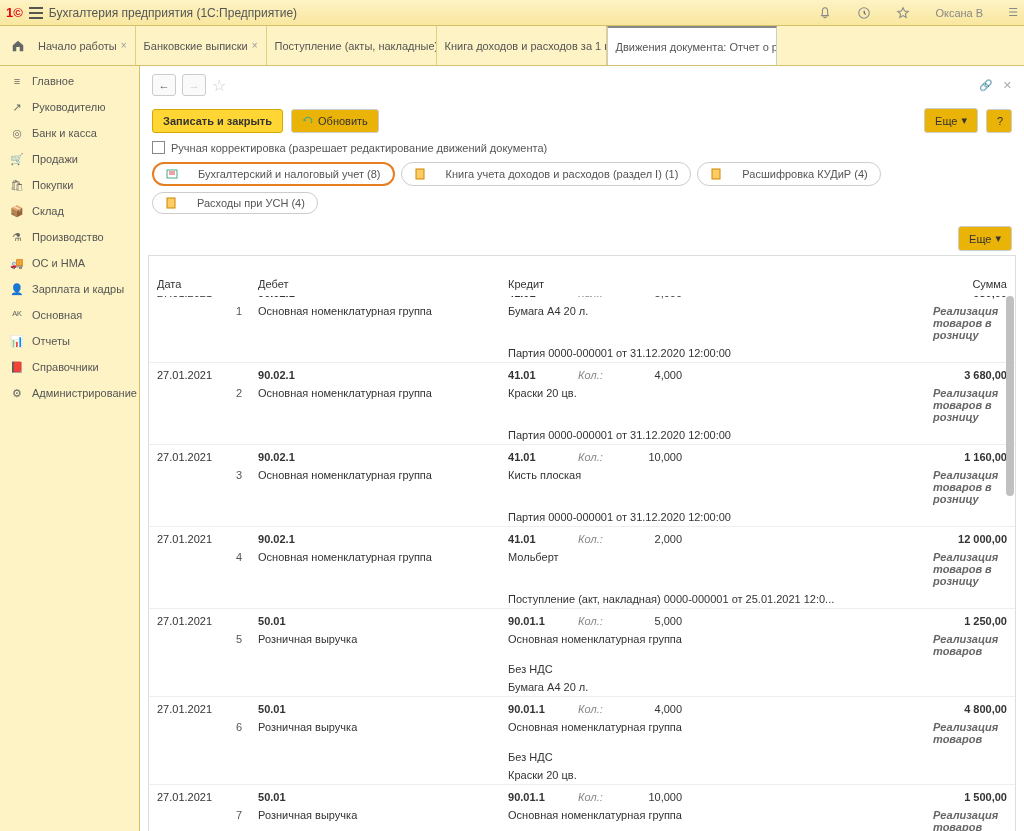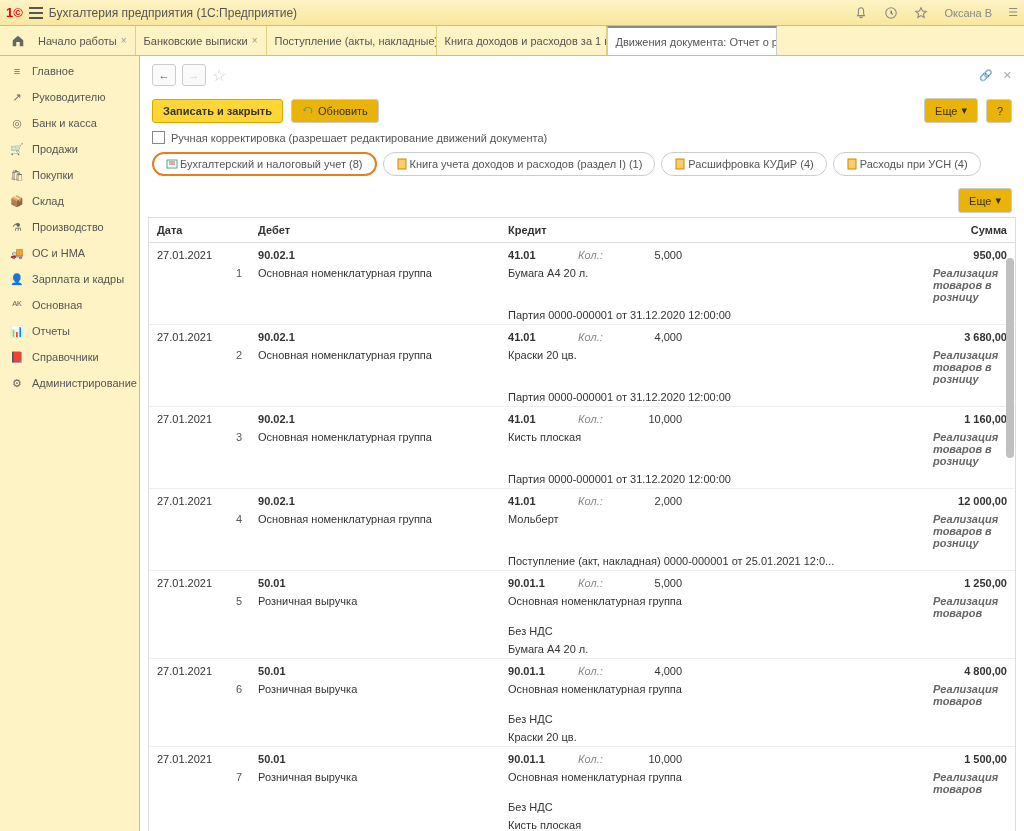--- a/index.html
+++ b/index.html
@@ -2,23 +2,23 @@
 <html><head>
 <meta charset="utf-8">
 <style>
 *{box-sizing:border-box;margin:0;padding:0;font-family:Arial,sans-serif;font-size:11px;}
 body{background:#fff;width:1024px;height:831px;overflow:hidden;position:relative;}
 .titlebar{height:26px;background:linear-gradient(#fdf3c4,#f9e79f);border-bottom:1px solid #d4c068;display:flex;align-items:center;padding:0 6px;gap:6px;}
 .logo{color:#e30613;font-weight:bold;font-size:13px;}
 .hamburger-icon{width:14px;height:12px;display:flex;flex-direction:column;justify-content:space-between;cursor:pointer;}
 .hamburger-icon span{height:2px;background:#555;}
 .app-title{color:#555;font-size:12px;}
-.titlebar-right{margin-left:auto;display:flex;align-items:center;gap:16px;color:#888;}
+.titlebar-right{margin-left:auto;display:flex;align-items:center;gap:25px;color:#888;}
 .titlebar-icon{width:14px;height:14px;cursor:pointer;}
-.tabbar{height:30px;background:#fdf3c4;border-bottom:1px solid #d4c068;display:flex;align-items:stretch;padding-left:6px;}
+.tabbar{height:40px;background:#fdf3c4;border-bottom:1px solid #d4c068;display:flex;align-items:stretch;padding-left:6px;}
 .home-tab{width:24px;display:flex;align-items:center;justify-content:center;color:#555;cursor:pointer;}
 .tab{display:flex;align-items:center;padding:0 8px;border-right:1px solid #e0d080;color:#555;cursor:pointer;gap:4px;max-width:170px;white-space:nowrap;overflow:hidden;}
 .tab.active{background:#fff;border-top:2px solid #888;border-left:1px solid #ccc;border-right:1px solid #ccc;margin-bottom:-1px;}
 .tab .x{color:#999;font-size:10px;cursor:pointer;}
 .container{display:flex;height:calc(831px - 52px);}
 .sidebar{width:140px;background:#fdf3c4;border-right:1px solid #d4c068;padding-top:2px;}
 .nav-item{display:flex;align-items:center;gap:8px;padding:6px 10px;color:#555;cursor:pointer;}
 .nav-icon{width:14px;height:14px;flex-shrink:0;display:flex;align-items:center;justify-content:center;color:#666;}
 .main{flex:1;background:#fff;display:flex;flex-direction:column;overflow:hidden;}
 .header-row{display:flex;align-items:center;padding:8px 12px;gap:6px;}
@@ -27,27 +27,27 @@
 .page-title{font-size:17px;color:#333;margin-left:4px;}
 .header-icons-right{margin-left:auto;display:flex;gap:10px;color:#aaa;}
 .toolbar{display:flex;align-items:center;padding:4px 12px;gap:8px;}
 .btn-primary{background:#ffd633;border:1px solid #d4a800;padding:5px 10px;border-radius:3px;font-weight:bold;cursor:pointer;color:#333;}
 .btn-secondary{background:#eab308;border:1px solid #ccc;padding:5px 10px;border-radius:3px;cursor:pointer;color:#333;display:flex;align-items:center;gap:4px;}
 .more-btn{margin-left:auto;}
 .help-btn{width:26px;text-align:center;}
 .checkbox-row{display:flex;align-items:center;padding:4px 12px 8px;gap:6px;color:#555;}
 .checkbox{width:13px;height:13px;border:1px solid #888;cursor:pointer;}
 .subtabs{display:flex;gap:6px;padding:0 12px 8px;flex-wrap:wrap;}
-.subtab{border:1px solid #ccc;border-radius:14px;padding:4px 12px;display:flex;align-items:center;gap:2px;cursor:pointer;color:#555;background:#fff;}
+.subtab{border:1px solid #ccc;border-radius:14px;padding:4px 12px;display:flex;align-items:center;gap:20px;cursor:pointer;color:#555;background:#fff;}
 .subtab.active{border:2px solid #e67e22;}
 .subtab-icon{width:12px;height:12px;}
 .grid-toolbar{display:flex;padding:4px 12px;}
 .grid-wrap{flex:1;overflow:auto;margin:0 8px;border:1px solid #ddd;position:relative;}
 table{width:100%;border-collapse:collapse;}
-th{text-align:left;padding:6px 8px;font-weight:bold;color:#333;background:#fff;border-bottom:1px solid #ddd;position:sticky;top:0;}
+th{text-align:left;padding:6px 8px;font-weight:normal;color:#333;background:#fff;border-bottom:1px solid #ddd;position:sticky;top:16px;}
 td{padding:3px 8px;color:#333;vertical-align:top;border-bottom:0;}
 tr.group-top td{border-top:1px solid #eee;padding-top:6px;}
 .bold{font-weight:bold;}
 .right{text-align:right;}
 .italic{font-style:italic;color:#666;font-weight:bold;}
 .kol{color:#888;font-style:italic;}
 .row-num{text-align:right;color:#555;}
 .scroll-thumb{position:absolute;right:1px;top:40px;width:8px;height:200px;background:#c0c0c0;border-radius:4px;}
 svg{display:block;}
 </style>

